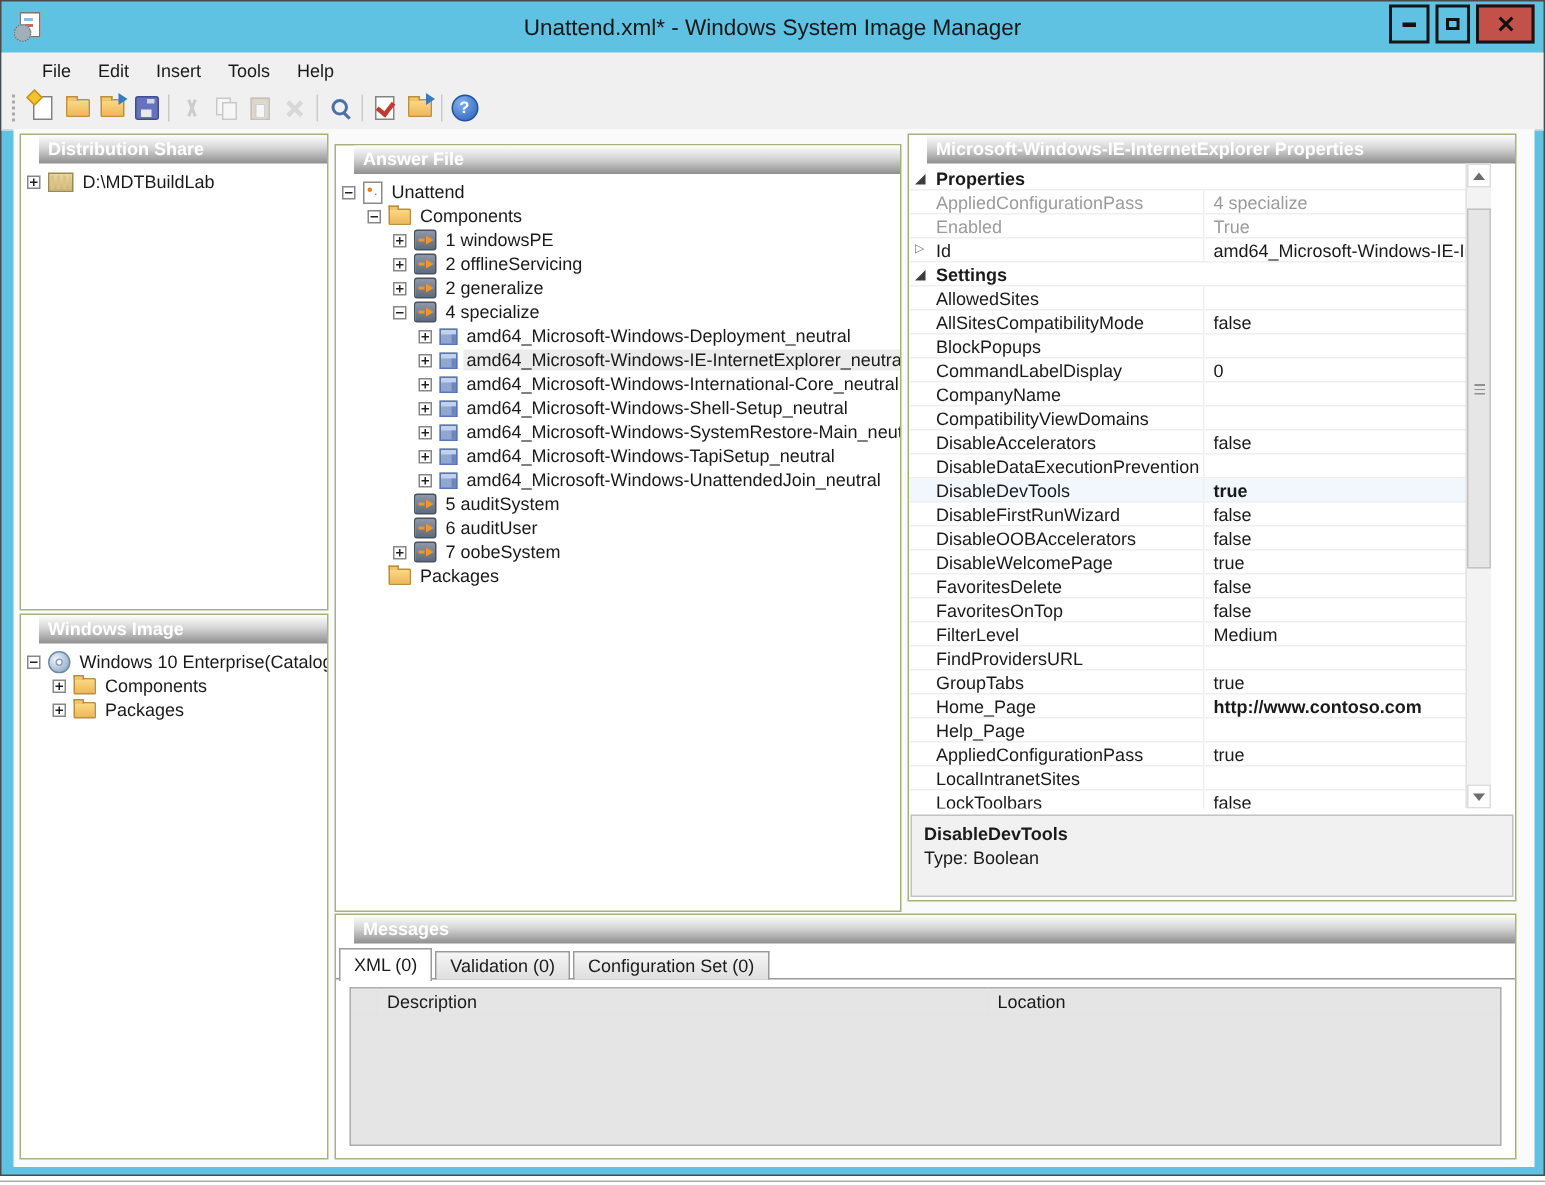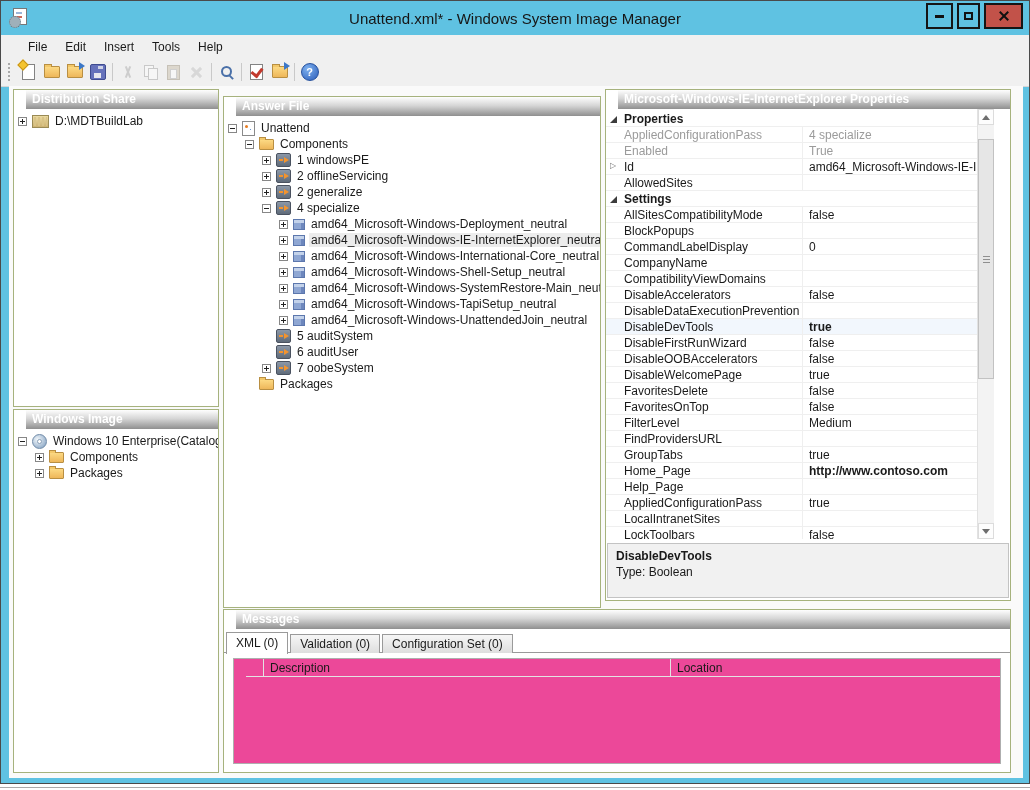--- a/index.html
+++ b/index.html
@@ -119,21 +119,21 @@
   .sthumb i{width:7px;height:7px;background:repeating-linear-gradient(0deg,#8f8f8f 0 1px,transparent 1px 3px);}
   .pdesc{position:absolute;left:1px;right:1px;bottom:2px;height:55px;background:#f1f1f1;border:1px solid #c3c3c3;box-sizing:border-box;padding:5px 8px;}
   .pdesc .dn{font-weight:bold;}
   .pdesc .dt{margin-top:2px;}
 
   
   .tabstrip{position:relative;height:23px;margin-top:1px;padding-left:2px;display:flex;align-items:flex-end;}
   .tabstrip::after{content:"";position:absolute;left:0;right:0;bottom:0;height:1px;background:#9a9a9a;}
   .tab{position:relative;padding:0 9px;border:1px solid #9a9a9a;border-bottom:none;background:linear-gradient(#f6f6f6,#dedede);margin-right:2px;height:18px;line-height:18px;z-index:1;}
   .tab.active{background:#fff;height:21px;line-height:20px;z-index:2;margin-bottom:-1px;}
-  .msgtable{position:absolute;left:9px;right:9px;top:48px;bottom:8px;border:1px solid #aeaeae;background:#ec4899;padding-left:12px;}
+  .msgtable{position:absolute;left:9px;right:9px;top:48px;bottom:8px;border:1px solid #aeaeae;background:#e5e5e5;}
   .mth{height:17px;display:flex;border-bottom:1px solid #e3e3e3;}
   .mth .c0{flex:0 0 17px;border-right:1px solid #e3e3e3;}
   .mth .c1{flex:0 0 400px;padding-left:6px;border-right:1px solid #e3e3e3;display:flex;align-items:center;}
   .mth .c2{flex:1;padding-left:6px;display:flex;align-items:center;}
 </style>
 </head>
 <body>
 
 <div class="win">
   <div class="titlebar">
@@ -350,28 +350,28 @@
           <div class="prow ro">
               <span class="pgut"></span>
               <span class="pname">Enabled</span>
               <span class="pval">True</span>
             </div>
           <div class="prow">
               <span class="pgut closed"></span>
               <span class="pname">Id</span>
               <span class="pval">amd64_Microsoft-Windows-IE-InternetEx</span>
             </div>
-          <div class="prow">
-              <span class="pgut"></span>
-              <span class="pname">AllowedSites</span>
-              <span class="pval"></span>
-            </div>
           <div class="prow cat">
               <span class="pgut open"></span>
               <span class="pname">Settings</span>
+            </div>
+          <div class="prow">
+              <span class="pgut"></span>
+              <span class="pname">AllowedSites</span>
+              <span class="pval"></span>
             </div>
           <div class="prow">
               <span class="pgut"></span>
               <span class="pname">AllSitesCompatibilityMode</span>
               <span class="pval">false</span>
             </div>
           <div class="prow">
               <span class="pgut"></span>
               <span class="pname">BlockPopups</span>
               <span class="pval"></span>

